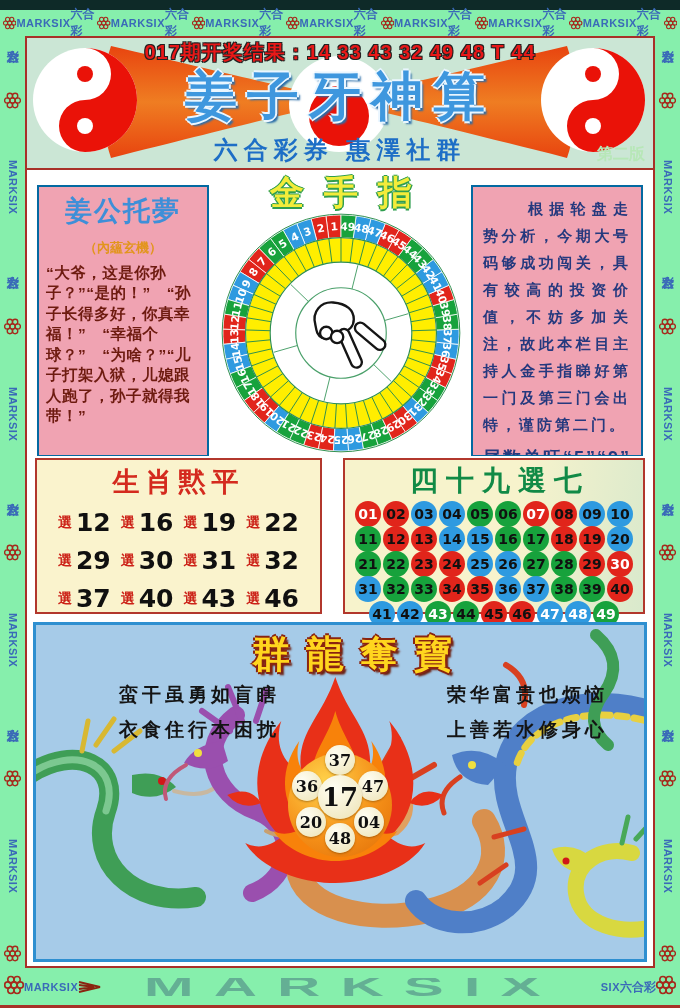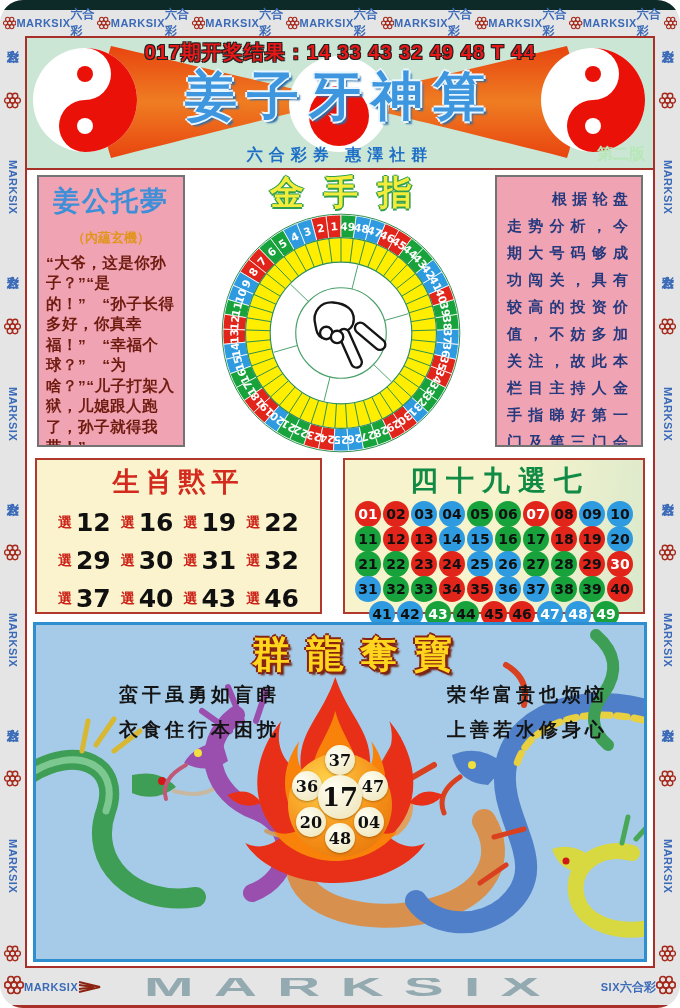--- a/index.html
+++ b/index.html
@@ -1,17 +1,17 @@
 <!DOCTYPE html>
 <html><head>
 <meta charset="utf-8">
 <style>
   html,body{margin:0;padding:0;background:#ffffff;}
-  .page{position:relative;width:680px;height:1008px;background:#e5e5e5;overflow:hidden;
-        font-family:"Liberation Sans",sans-serif;border-radius:23px;}
+  .page{position:relative;width:680px;height:1008px;background:#86efac;overflow:hidden;
+        font-family:"Liberation Sans",sans-serif;}
   
   .top-strip{position:absolute;top:0;left:0;right:0;height:10px;background:#0e2a28;}
   .border-top{position:absolute;top:10px;left:0;right:0;height:26px;display:flex;align-items:center;
               justify-content:space-between;padding:0 3px;}
   .border-side{position:absolute;top:36px;bottom:42px;width:25px;display:flex;flex-direction:column;
                align-items:center;justify-content:space-between;padding:4px 0;}
   .border-left{left:0;} .border-right{right:0;}
   .brand-latin{color:#3a6ab8;font-weight:bold;font-size:11px;letter-spacing:.5px;}
   .brand-cn{color:#3a6ab8;font-weight:bold;font-size:12px;}
   .vert{writing-mode:vertical-rl;}
@@ -29,26 +29,26 @@
           border-bottom:2px solid #a83028;}
   .header svg.banner{position:absolute;inset:0;}
   .results{position:absolute;top:1px;left:0;right:0;text-align:center;font-weight:bold;font-size:20px;
            color:#e81818;text-shadow:1px 1px 0 #222,-1px -1px 0 #222,1px -1px 0 #222,-1px 1px 0 #222;
            letter-spacing:1px;z-index:5;}
   .main-title{position:absolute;top:24px;left:0;right:0;text-align:center;z-index:4;
       font-family:"DejaVu Serif","Liberation Serif",serif;font-weight:bold;font-size:52px;
       color:#3e97de;letter-spacing:10px;
       text-shadow:2px 0 0 #eaf6ff,-2px 0 0 #eaf6ff,0 2px 0 #eaf6ff,0 -2px 0 #eaf6ff,3px 3px 2px #2c6ea8;}
   .sub-title{position:absolute;bottom:2px;left:0;right:0;text-align:center;z-index:4;
-      color:#1d6ec6;font-weight:bold;font-size:16px;letter-spacing:6px;}
+      color:#1d6ec6;font-weight:bold;font-size:24px;letter-spacing:6px;}
   .edition{position:absolute;bottom:3px;right:8px;z-index:5;color:#b7e7b7;font-size:16px;font-weight:bold;}
   
   .panels{position:absolute;top:132px;left:0;right:0;height:286px;background:#ffffff;}
-  .side-panel{position:absolute;top:5px;width:148px;height:272px;background:#f0a3b2;
-              border:2px solid #737373;box-sizing:border-box;overflow:hidden;}
+  .side-panel{position:absolute;top:15px;width:172px;height:272px;background:#f0a3b2;
+              border:2px solid #0369a1;box-sizing:border-box;overflow:hidden;}
   .story-panel{left:10px;}
   .analysis-panel{right:10px;}
   .story-title{text-align:center;color:#3e8fd8;font-weight:bold;font-size:27px;margin-top:6px;
                letter-spacing:2px;font-family:"DejaVu Serif","Liberation Serif",serif;}
   .story-sub{text-align:center;color:#e2951c;font-weight:bold;font-size:13px;margin-top:10px;}
   .story-body{margin:6px 7px 0 7px;color:#6e1b10;font-weight:bold;font-size:15.5px;line-height:1.32;
               letter-spacing:.5px;}
   .analysis-body{margin:8px 10px 0 10px;color:#25397e;font-size:15px;line-height:1.8;letter-spacing:3px;
                  text-align:justify;text-indent:3em;font-weight:bold;}
   .tail1{margin-top:8px;text-align:center;color:#25397e;font-weight:bold;font-size:18px;letter-spacing:2px;}

